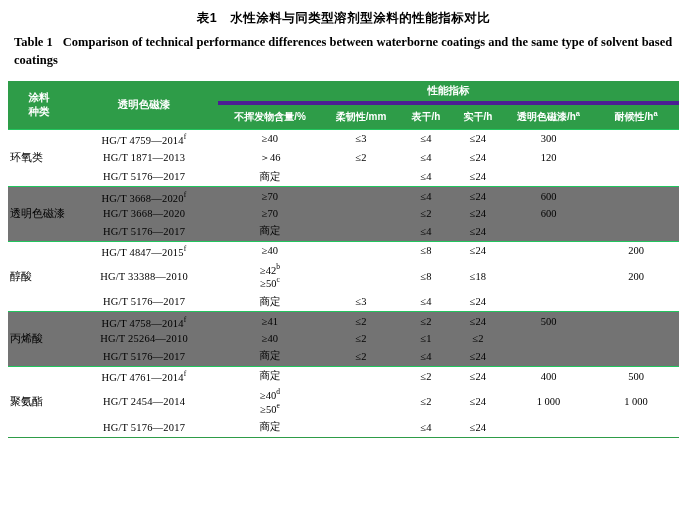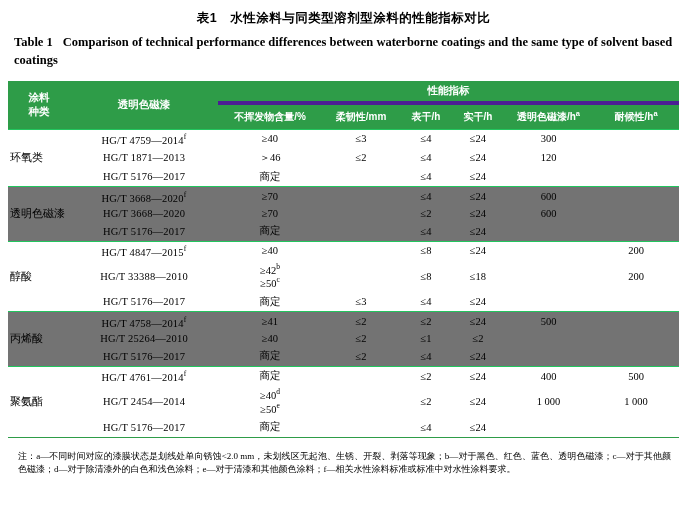--- a/index.html
+++ b/index.html
@@ -261,14 +261,13 @@
           <td>商定</td>
           <td></td>
           <td>≤4</td>
           <td>≤24</td>
           <td></td>
           <td></td>
         </tr>
       </tbody>
   </table>
 
-  <div class="notes">注：a—不同时间对应的漆膜状态是划线处单向锈蚀&lt;2.0 mm，未划线区无起泡、生锈、开裂、剥落等现象；b—对于黑色、红色、蓝色、透明色磁漆；c—对于其他颜色磁漆；d—对于除清漆外的白色和浅色涂料；e—对于清漆和其他颜色涂料；f—相关水性涂料标准或标准中对水性涂料要求。</div>
 </div>
 
 </body></html>

